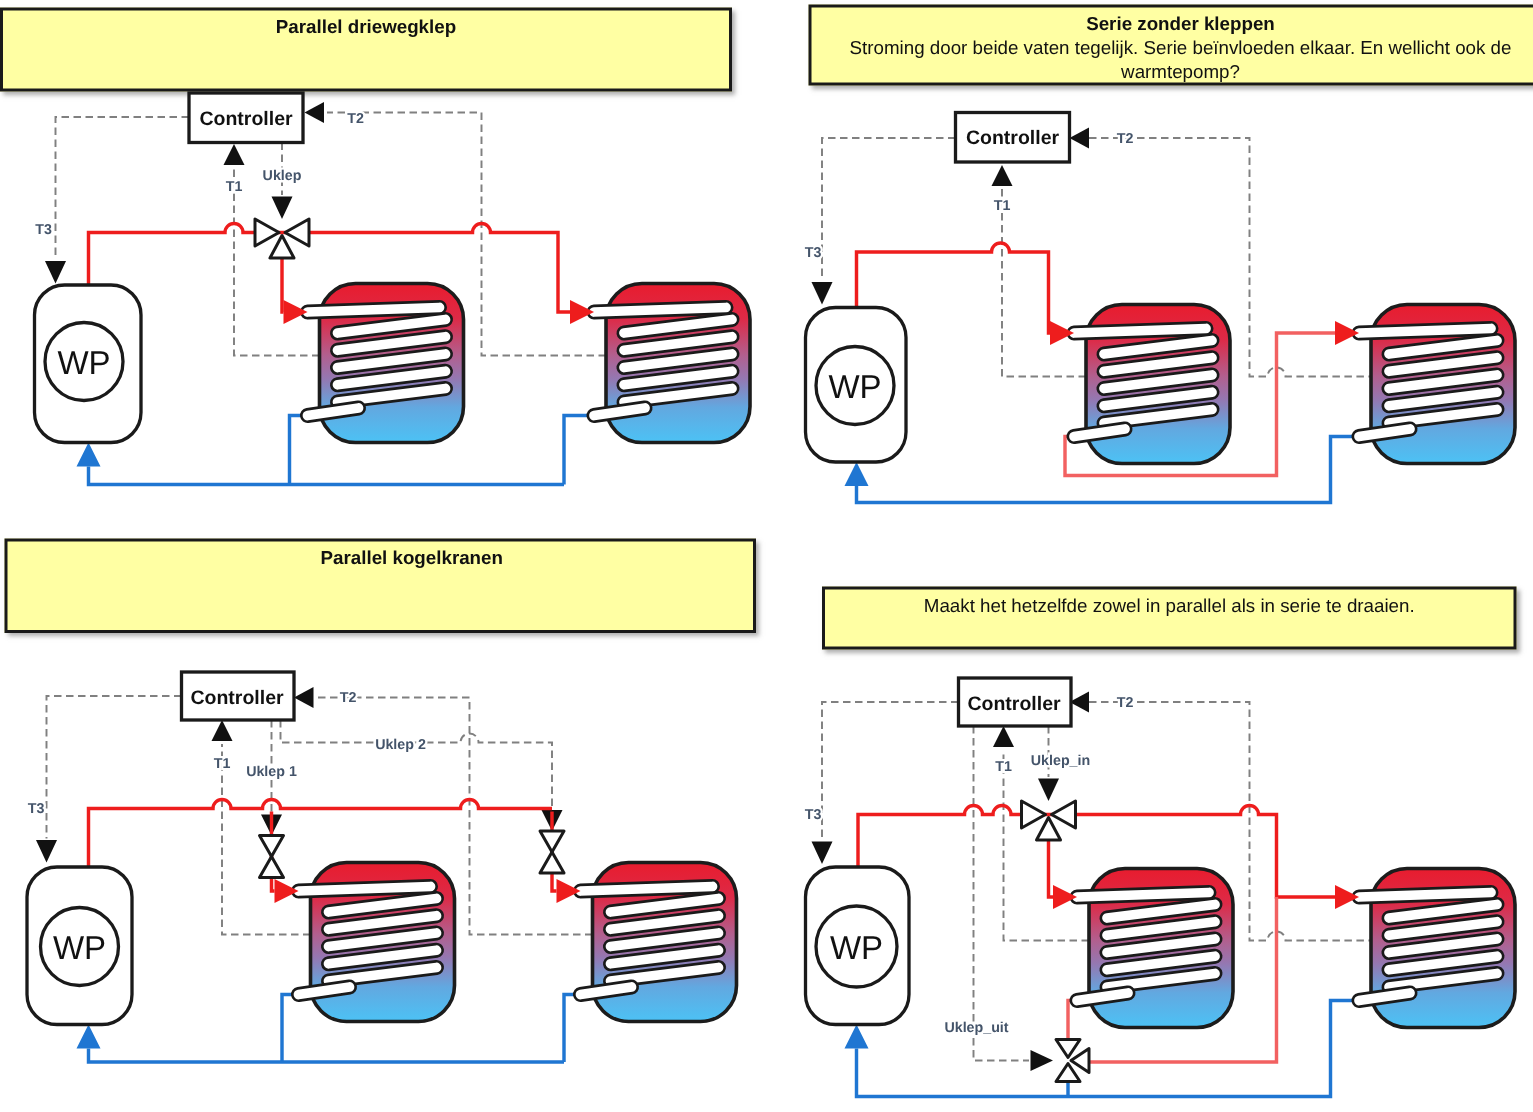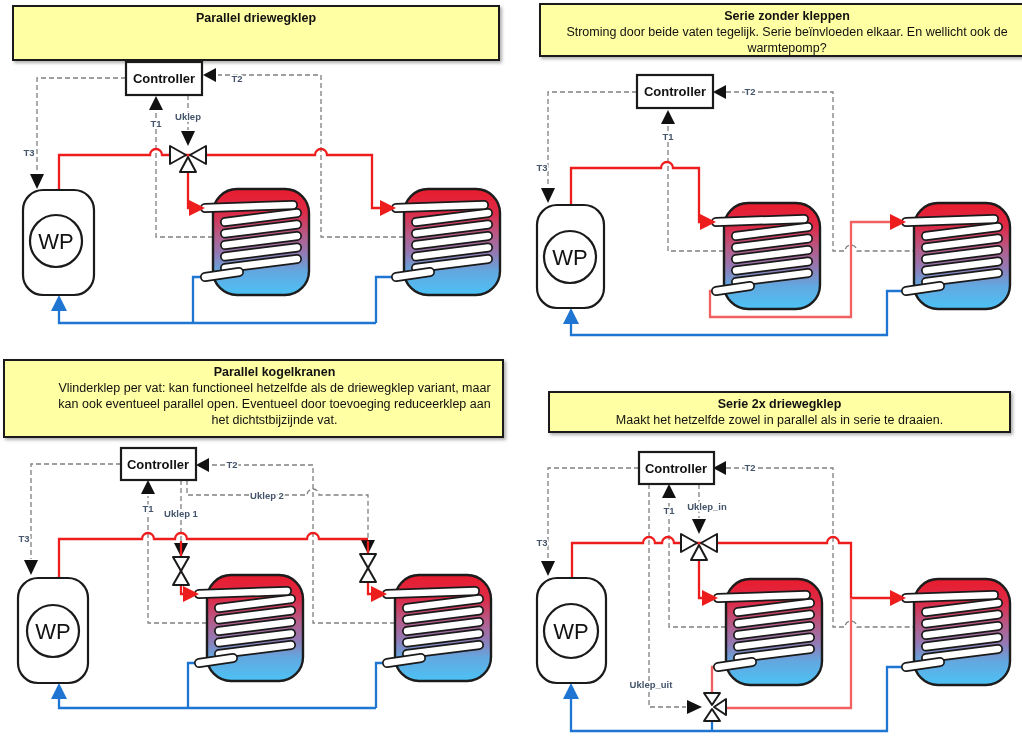--- a/index.html
+++ b/index.html
@@ -28,36 +28,34 @@
   .lbl{font-size:9.5px;fill:#44546a;text-anchor:middle;
        paint-order:stroke;stroke:#fff;stroke-width:3px;font-weight:bold;}
   .ctext{font-size:13px;font-weight:bold;fill:#111;text-anchor:middle;}
   .wptext{font-size:22px;fill:#111;text-anchor:middle;}
 </style>
 </head>
 <body>
 
 <div class="canvas">
 
-  <div class="titlebox" style="left:12px;top:5px;width:488px;height:56px;">
+  <div class="titlebox" style="left:0;top:5px;width:488px;height:56px;">
     <div class="t">Parallel driewegklep</div>
   </div>
 
   <div class="titlebox" style="left:539px;top:3px;width:496px;height:54px;">
     <div class="t">Serie zonder kleppen</div>
     <div class="s">Stroming door beide vaten tegelijk. Serie beïnvloeden elkaar. En wellicht ook de warmtepomp?</div>
   </div>
 
-  <div class="titlebox" style="left:3px;top:359px;width:501px;height:79px;padding-left:48px;">
+  <div class="titlebox" style="left:3px;top:359px;width:501px;height:63px;padding-left:48px;">
     <div class="t">Parallel kogelkranen</div>
-    <div class="s">Vlinderklep per vat: kan functioneel hetzelfde als de driewegklep variant, maar kan ook eventueel parallel open. Eventueel door toevoeging reduceerklep aan het dichtstbijzijnde vat.</div>
   </div>
 
   <div class="titlebox" style="left:548px;top:391px;width:463px;height:42px;">
-    <div class="t">Serie 2x driewegklep</div>
     <div class="s">Maakt het hetzelfde zowel in parallel als in serie te draaien.</div>
   </div>
 
   <svg width="1022" height="741" viewBox="0 0 1022 741">
     <defs>
       <linearGradient id="vg" x1="0" y1="0" x2="0" y2="1">
         <stop offset="0" stop-color="#e81c2e"></stop>
         <stop offset="0.22" stop-color="#dd2a47"></stop>
         <stop offset="0.45" stop-color="#b25f8e"></stop>
         <stop offset="0.60" stop-color="#9478b2"></stop>

